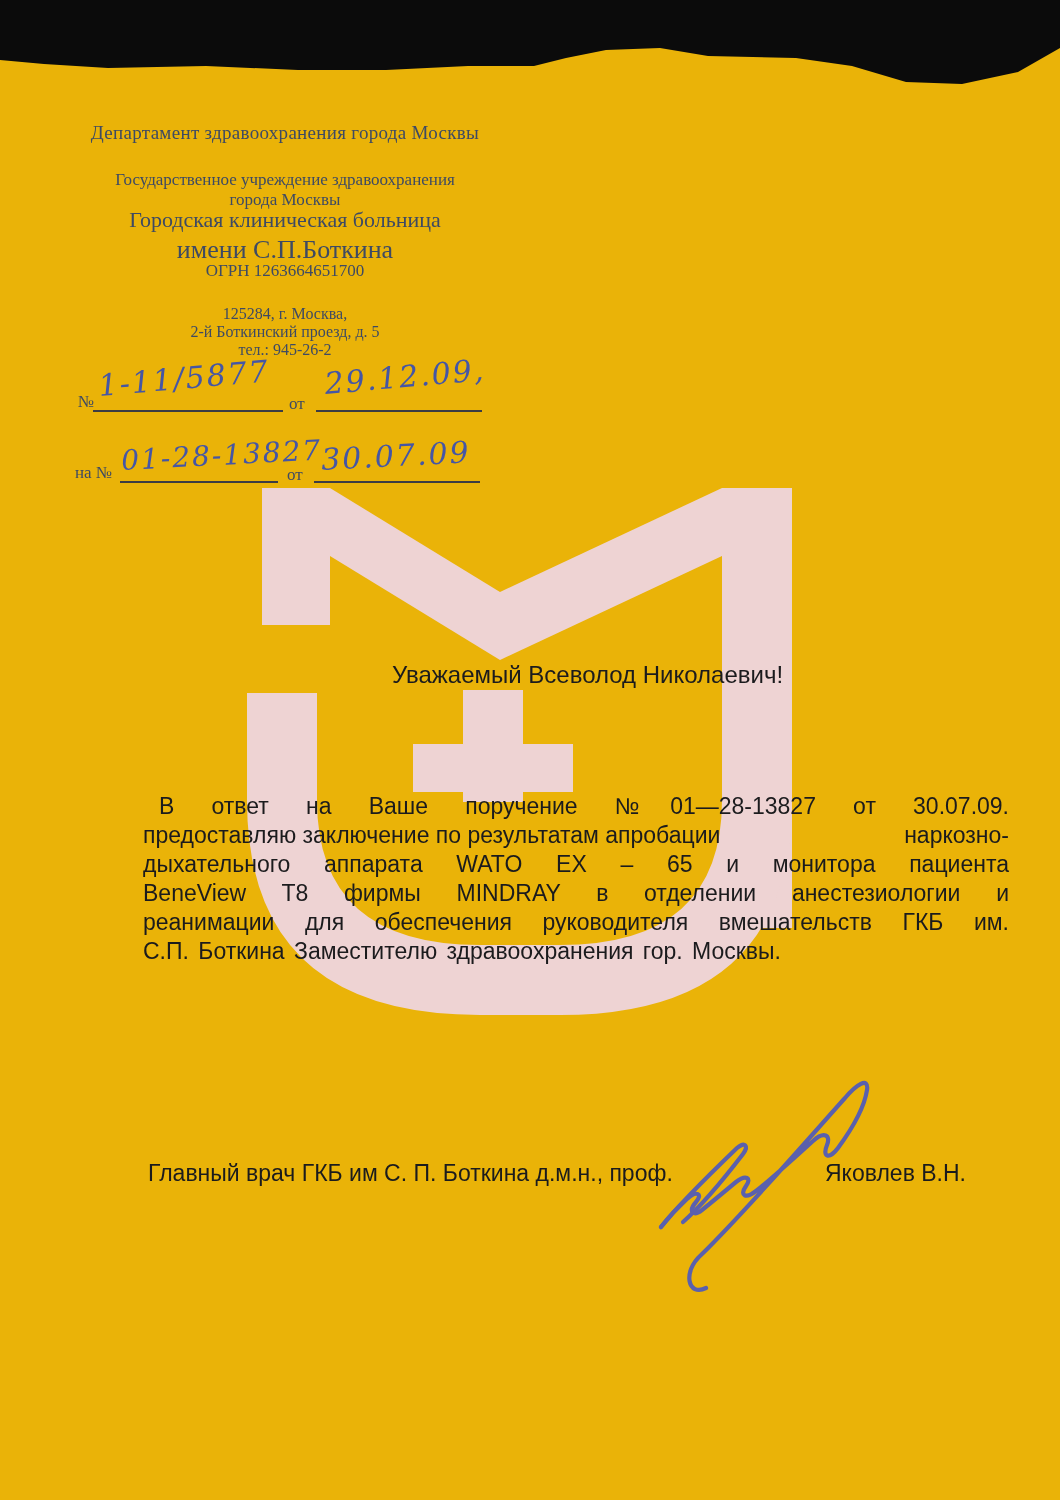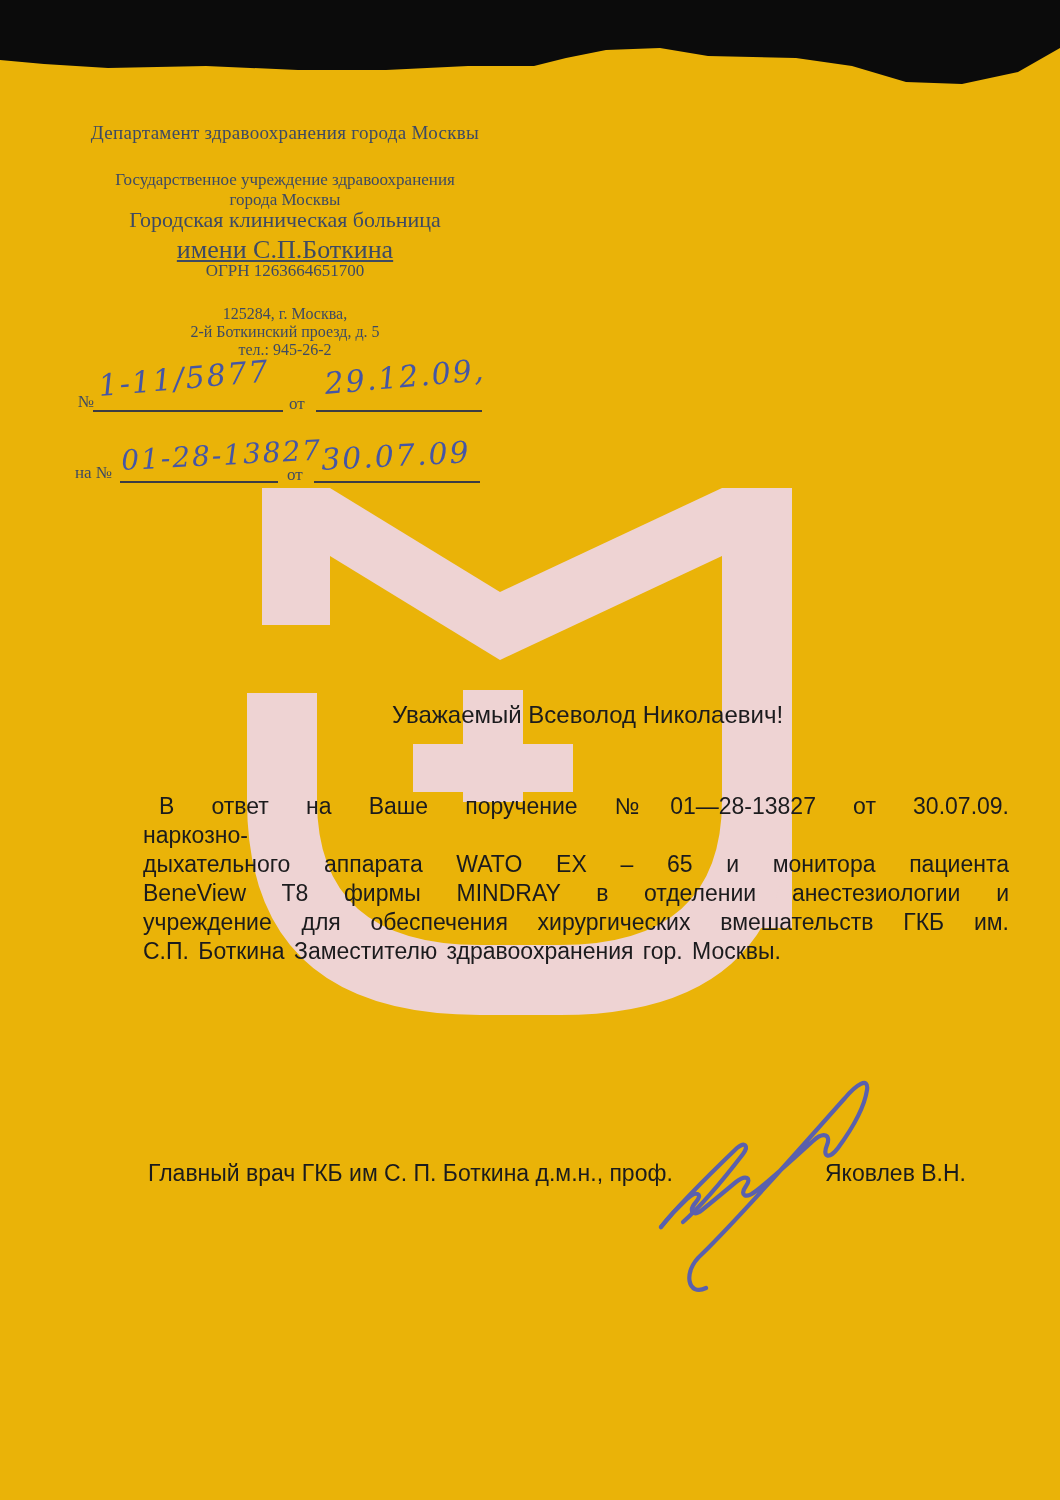--- a/index.html
+++ b/index.html
@@ -12,21 +12,21 @@
   .wm-svg{position:absolute;left:0;top:0;z-index:0;}
   .topbar-svg{position:absolute;left:0;top:0;z-index:3;}
   .layer{position:absolute;left:0;top:0;width:100%;height:100%;z-index:2;}
 
   
   .hdr{color:var(--header_ink);font-family:"Liberation Serif",serif;text-align:center;}
   .hdr-dept   {left:70px;top:122px;width:430px;font-size:19px;letter-spacing:.3px;}
   .hdr-org1   {left:70px;top:170px;width:430px;font-size:17px;}
   .hdr-org2   {left:70px;top:190px;width:430px;font-size:17px;}
   .hdr-hosp1  {left:55px;top:207px;width:460px;font-size:22px;}
-  .hdr-hosp2  {left:55px;top:235px;width:460px;font-size:26px;text-decoration:underline;}
+  .hdr-hosp2  {left:55px;top:235px;width:460px;font-size:26px;}
   .hdr-ogrn   {left:70px;top:261px;width:430px;font-size:17px;}
   .hdr-addr1  {left:70px;top:305px;width:430px;font-size:16px;}
   .hdr-addr2  {left:70px;top:323px;width:430px;font-size:16px;}
   .hdr-phone  {left:70px;top:341px;width:430px;font-size:16px;}
 
   
   .reflbl{color:var(--header_ink);font-family:"Liberation Serif",serif;font-size:17px;}
   .rule{background:var(--line_ink);height:2px;}
   .hand{
     color:var(--hand_ink);
@@ -34,21 +34,21 @@
     letter-spacing:2px;white-space:nowrap;transform-origin:left bottom;
   }
 
   
   .recipient{
     left:585px;top:185px;width:430px;text-align:center;
     color:var(--body_ink);font-size:25px;line-height:28px;
   }
 
   
-  .salutation{left:392px;top:701px;color:var(--body_ink);font-size:24px;}
+  .salutation{left:392px;top:661px;color:var(--body_ink);font-size:24px;}
   .para{left:143px;top:792px;width:866px;color:var(--body_ink);
         font-size:23px;line-height:29px;}
   .pline{text-align:justify;text-align-last:justify;}
   .pline.first{padding-left:16px;}
   .flexline{display:flex;justify-content:space-between;}
   .lastline{text-align:left;text-align-last:left;word-spacing:3px;}
 
   
   .sig-title{left:148px;top:1160px;color:var(--body_ink);font-size:23px;}
   .sig-name {left:825px;top:1160px;color:var(--body_ink);font-size:23px;}
@@ -103,25 +103,26 @@
     <div class="abs reflbl" style="left:287px;top:465px;">от</div>
     <div class="abs hand" style="left:322px;top:442px;font-size:30px;transform:rotate(-3deg);">30.07.09</div>
     <div class="abs rule" style="left:314px;top:481px;width:166px;"></div>
 
 
     <div class="abs salutation">Уважаемый Всеволод Николаевич!</div>
 
     <div class="abs para">
       <div class="pline first">В ответ на Ваше поручение №01—28-13827 от 30.07.09.</div>
       <div class="flexline">
+        <span>предоставляю заключение по результатам апробации</span>
         <span>наркозно-</span>
       </div>
       <div class="pline">дыхательного аппарата WATO EX – 65 и монитора пациента</div>
       <div class="pline">BeneView T8 фирмы MINDRAY в отделении анестезиологии и</div>
-      <div class="pline">учреждение для обеспечения хирургических вмешательств ГКБ им.</div>
+      <div class="pline">реанимации для обеспечения руководителя вмешательств ГКБ им.</div>
       <div class="lastline">С.П. Боткина Заместителю здравоохранения гор. Москвы.</div>
     </div>
 
     <div class="abs sig-title">Главный врач ГКБ им С. П. Боткина д.м.н., проф.</div>
     <div class="abs sig-name">Яковлев В.Н.</div>
   </div>
 
   <svg class="sig-svg" width="1060" height="1500" viewBox="0 0 1060 1500">
     <g fill="none" stroke="var(--sign_ink)" stroke-width="4.2" stroke-linecap="round" stroke-linejoin="round">
       <path d="M706,1288 C688,1297 682,1272 701,1255

